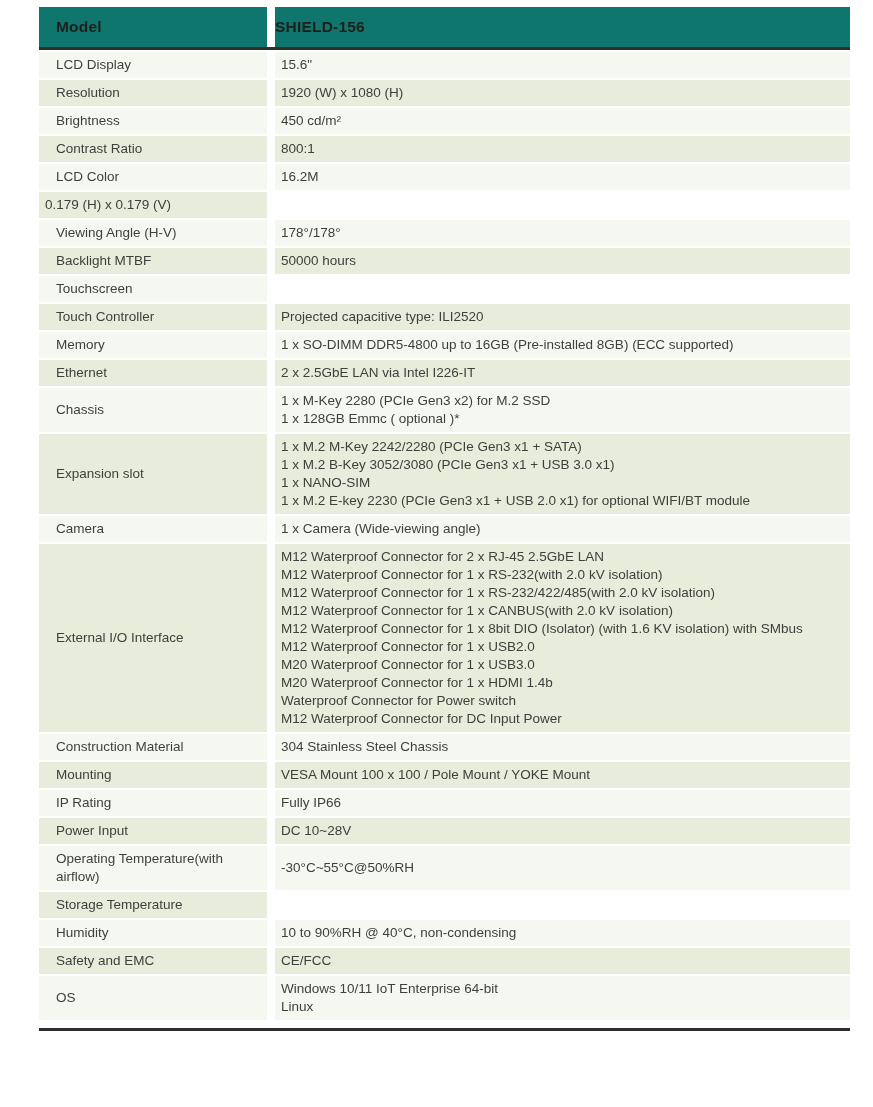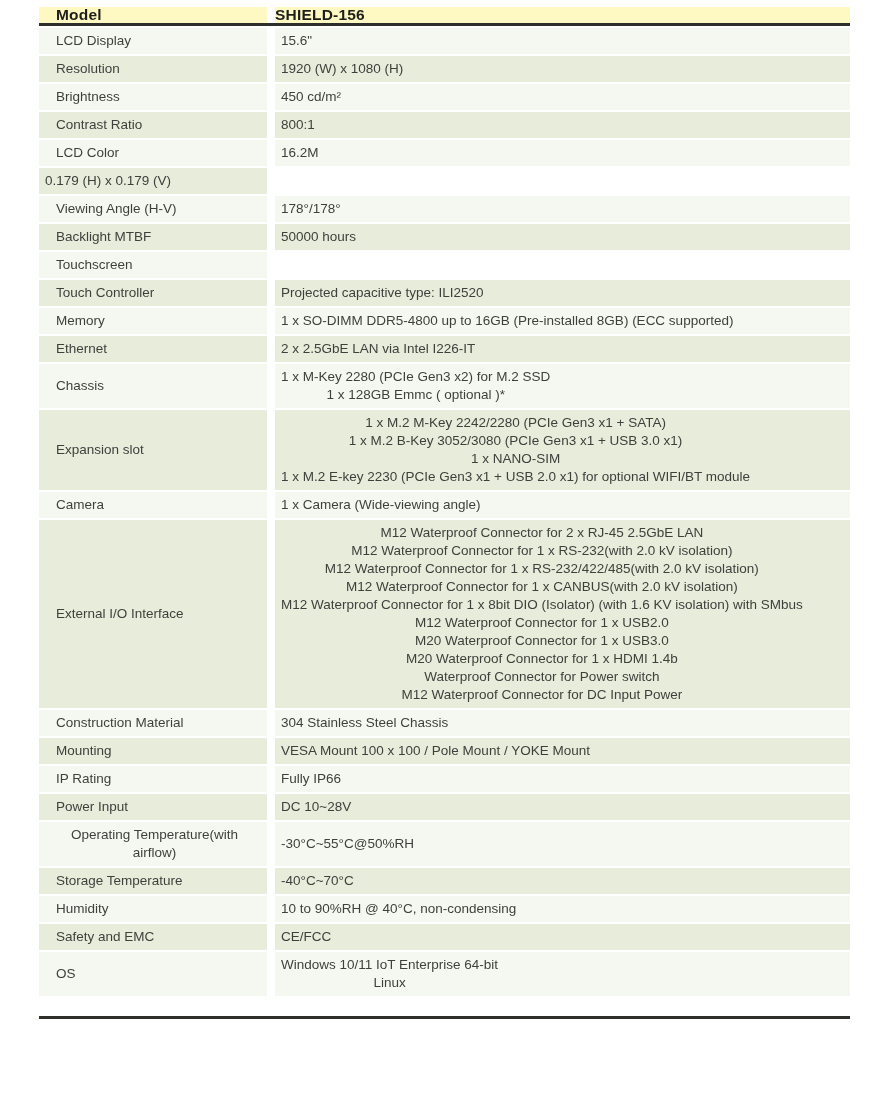--- a/index.html
+++ b/index.html
@@ -16,35 +16,34 @@
     top: 7px;
     width: 811px;
   }
   .header-row {
     display: grid;
     grid-template-columns: 228px 1fr;
     column-gap: 8px;
     border-bottom: 3px solid #2e2e2a;
   }
   .header-cell {
-    background: #fef9c3;
-    height: 16px;
+    background: #0f766e;
+    height: 40px;
     display: flex;
     align-items: center;
     font-weight: bold;
     font-size: 15.5px;
     color: #1e1f1a;
     letter-spacing: 0.2px;
   }
   .header-cell.model { padding-left: 17px; }
   .header-cell.product { padding-left: 0; }
   .rows {
     border-bottom: 3px solid #2e2e2a;
-    padding-bottom: 20px;
-    text-align: center;
+    padding-bottom: 8px;
   }
   .row {
     display: grid;
     grid-template-columns: 228px 1fr;
     column-gap: 8px;
     margin-top: 2px;
   }
   .row:nth-child(odd) .cell { background: #f5f8f0; }
   .row:nth-child(even) .cell { background: #e7ecdb; }
   .cell {
@@ -187,21 +186,20 @@
       <div class="cell value">DC 10~28V</div>
     </div>
 
     <div class="row">
       <div class="cell label">Operating Temperature(with airflow)</div>
       <div class="cell value">-30°C~55°C@50%RH</div>
     </div>
 
     <div class="row">
       <div class="cell label">Storage Temperature</div>
-      <div class="cell value">-40°C~70°C</div>
     </div>
 
     <div class="row">
       <div class="cell label">Humidity</div>
       <div class="cell value">10 to 90%RH @ 40°C, non-condensing</div>
     </div>
 
     <div class="row">
       <div class="cell label">Safety and EMC</div>
       <div class="cell value">CE/FCC</div>

